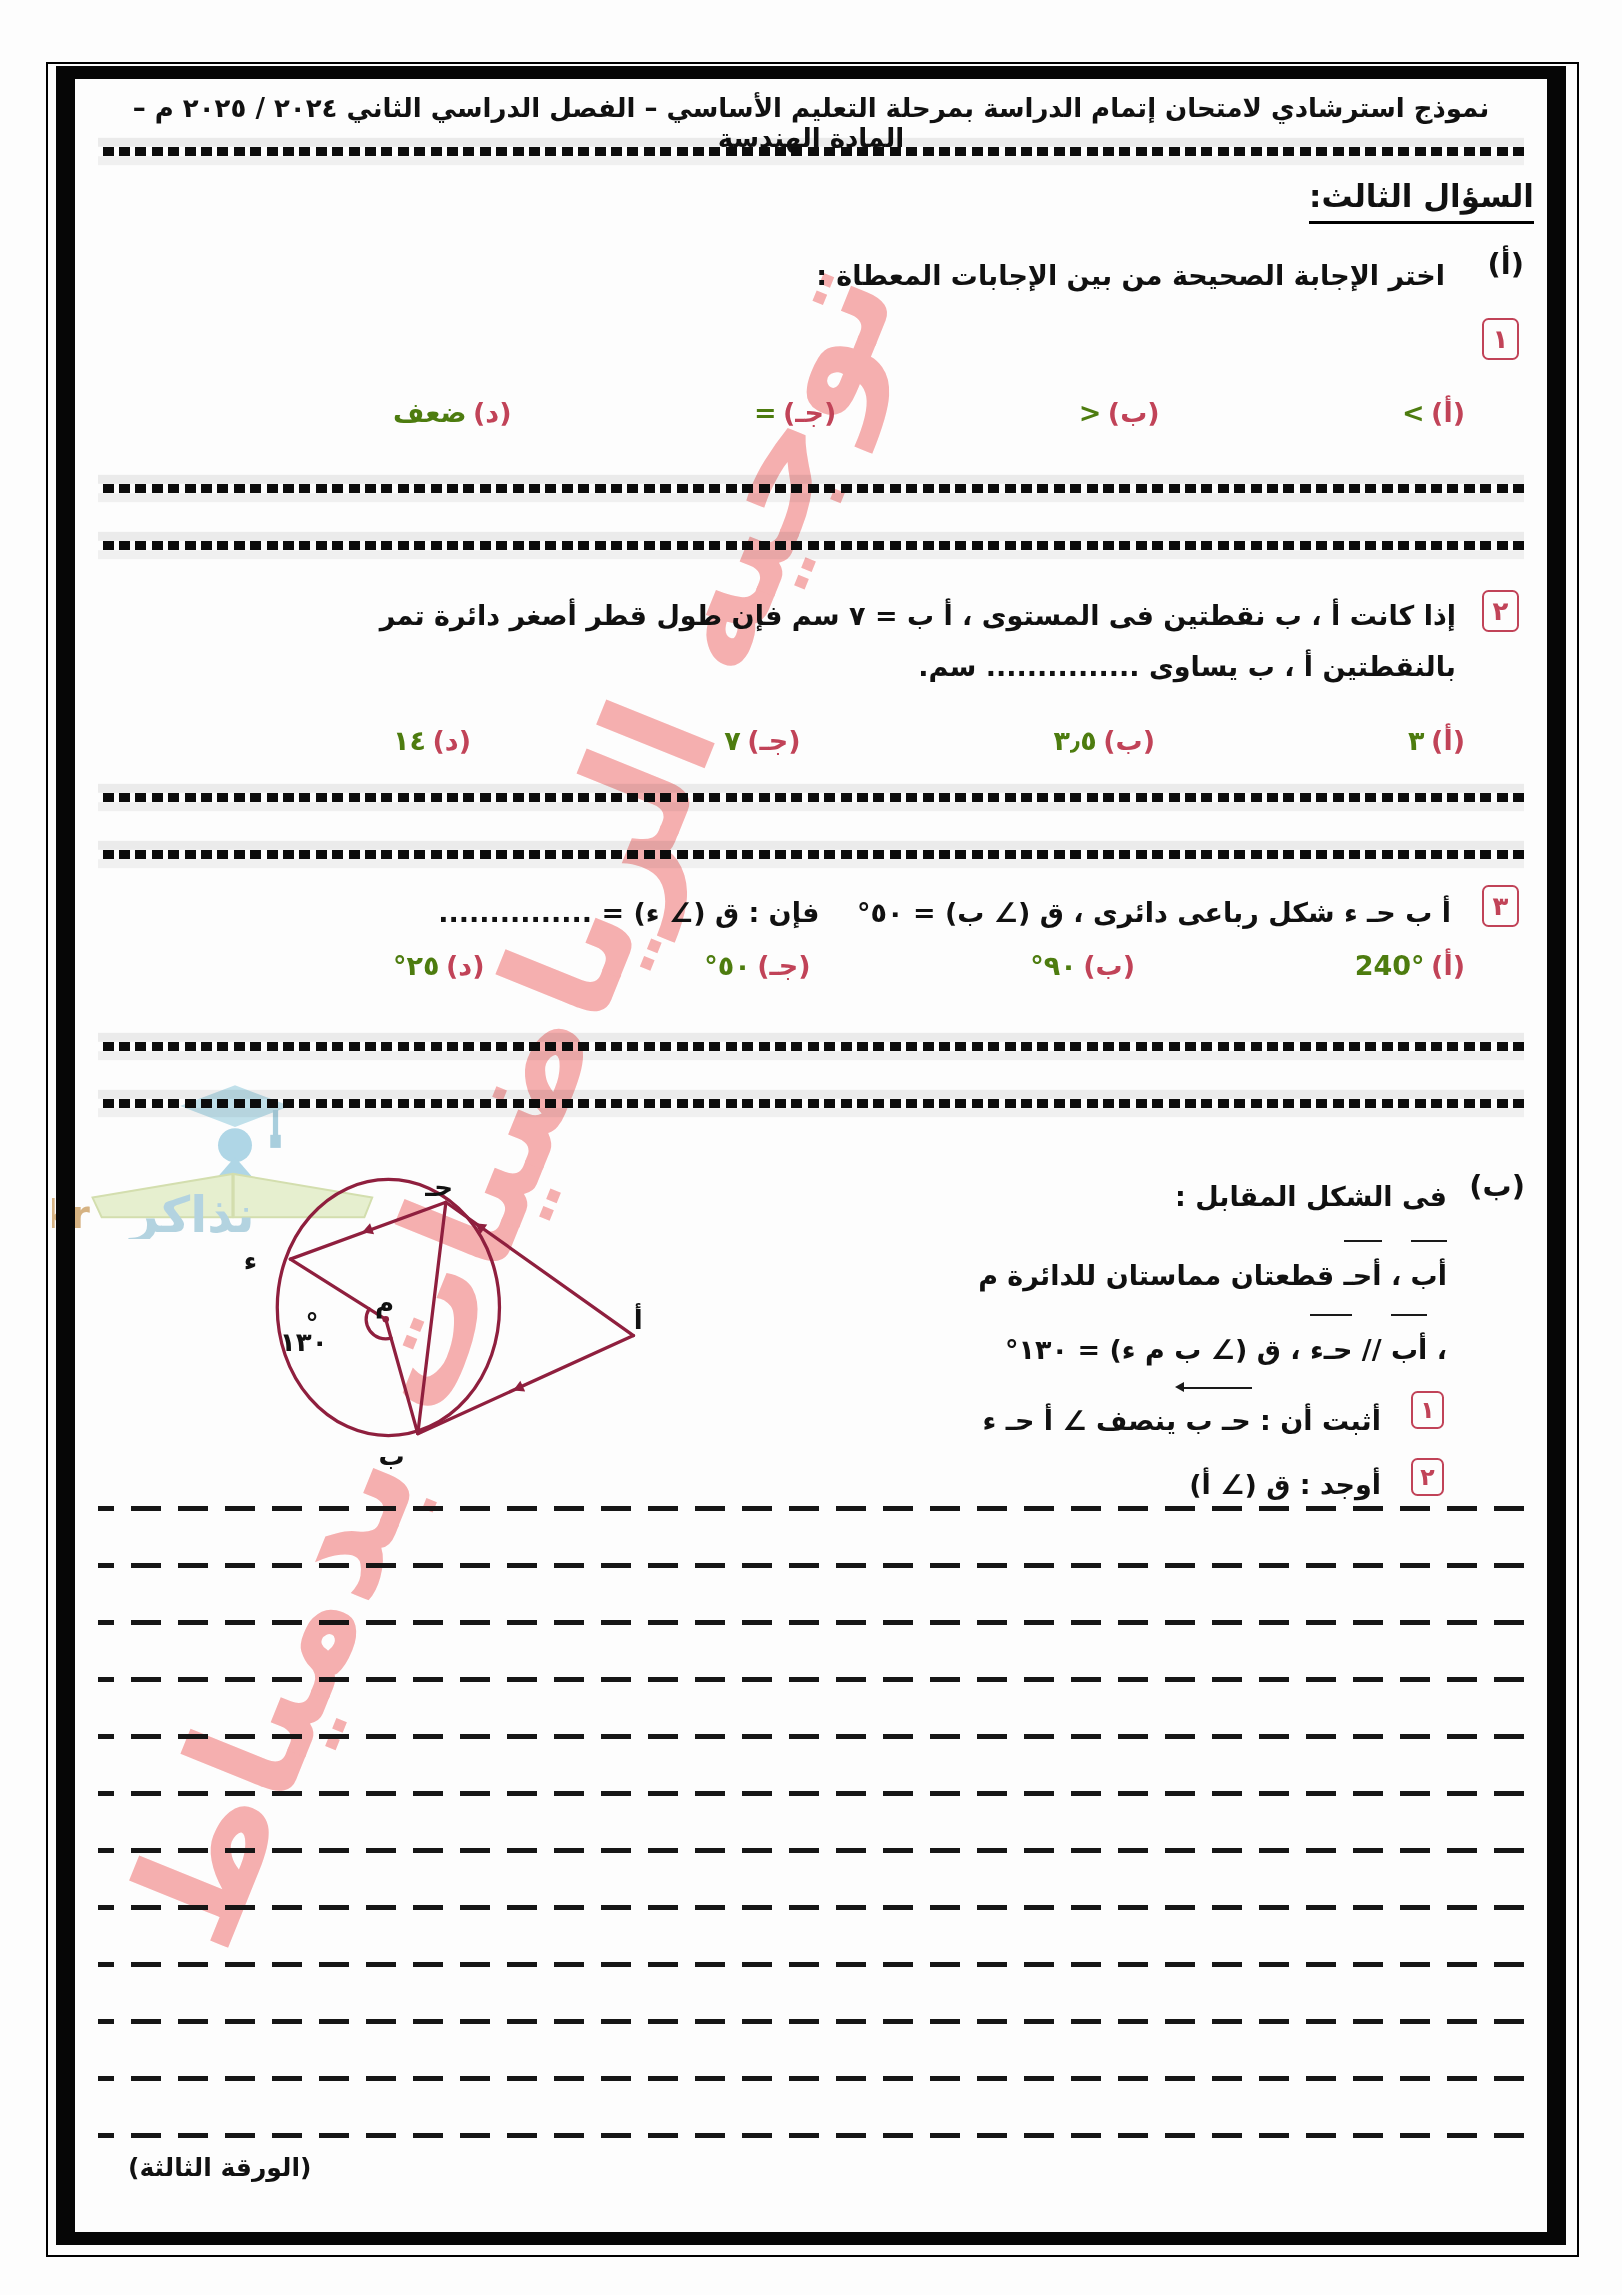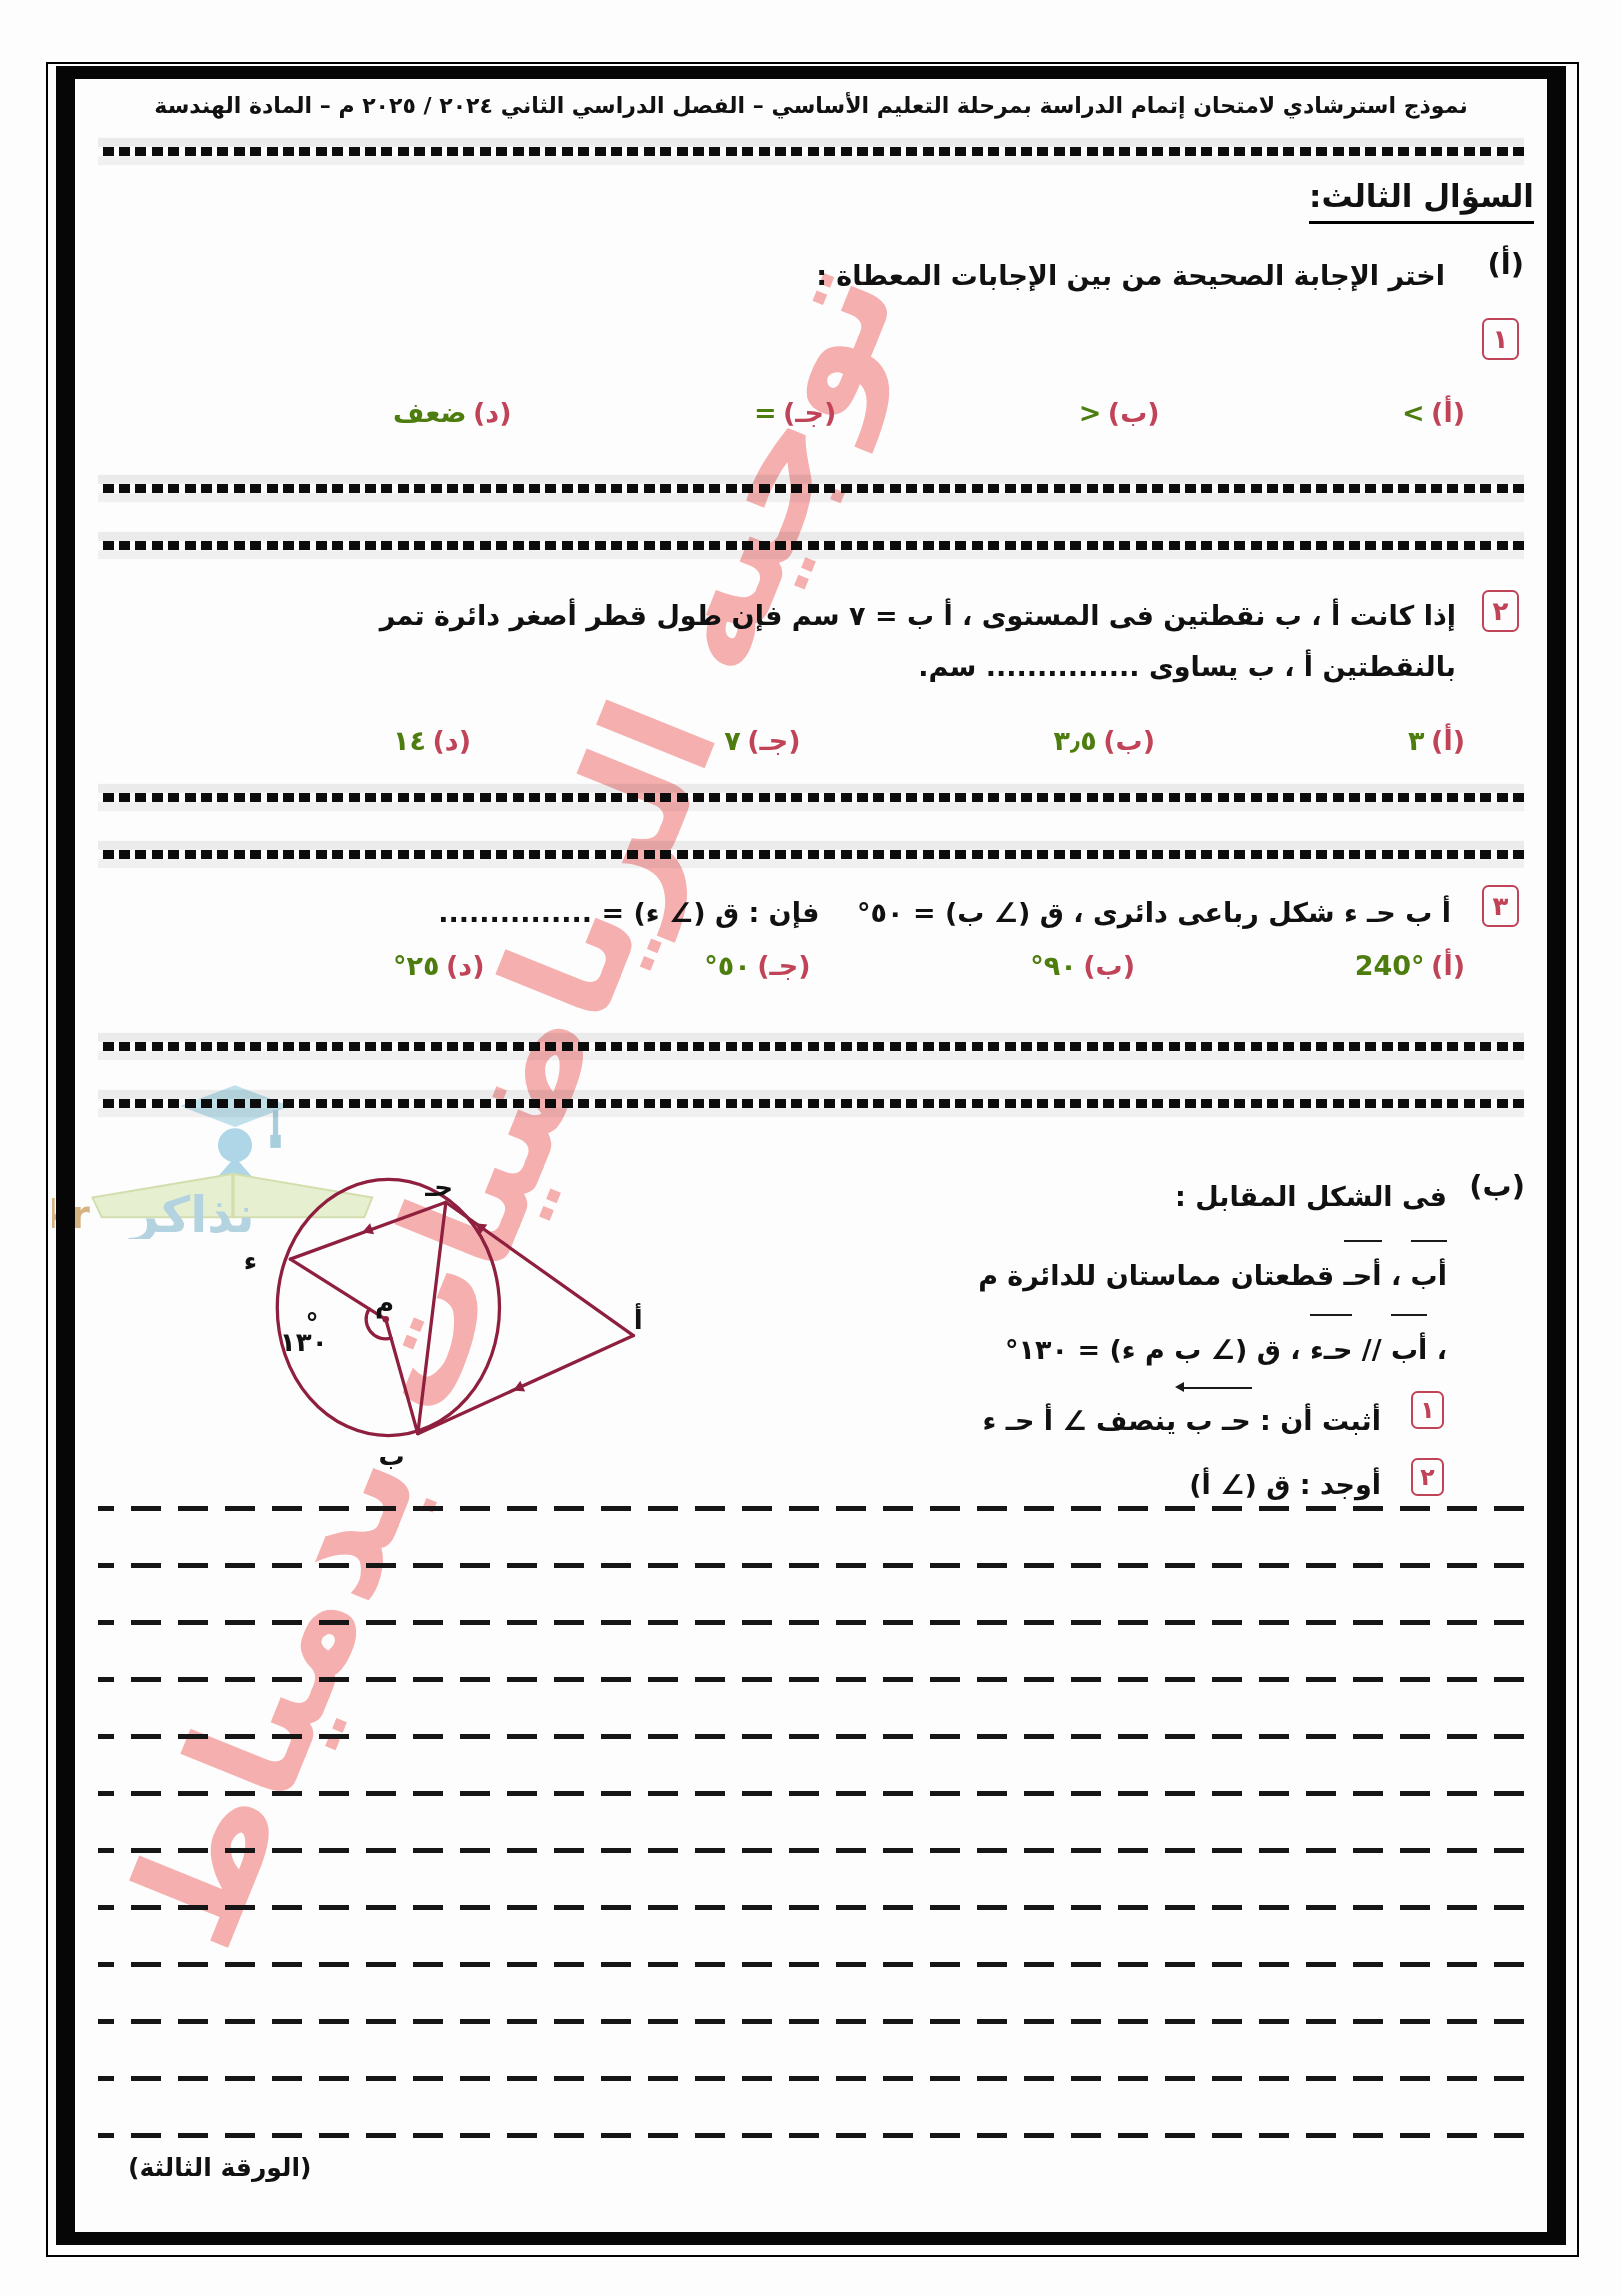--- a/index.html
+++ b/index.html
@@ -10,21 +10,21 @@
   
   .frame-outer { position:absolute; left:46px; top:62px; width:1533px; height:2195px; border:2px solid #000; z-index:4; pointer-events:none; }
   .frame-inner { position:absolute; left:56px; top:66px; width:1510px; height:2179px; border-style:solid; border-color:#060606; border-width:13.7px 19px; z-index:4; pointer-events:none; }
 
   
   .watermark { position:absolute; left:-366px; top:995px; width:1767px; height:190px; line-height:190px; text-align:center; font-size:154px; font-weight:700; color:#f49e9e; opacity:.82; transform:rotate(-68deg); white-space:nowrap; z-index:2; }
   .logo { position:absolute; left:52px; top:1076px; width:366px; height:164px; z-index:2; opacity:.9; }
 
   .content { position:absolute; inset:0; z-index:3; }
 
-  .header-line { position:absolute; top:93px; left:111px; right:111px; text-align:center; font-size:22px; font-weight:700; }
+  .header-line { position:absolute; top:93px; left:111px; right:111px; text-align:center; font-size:26px; font-weight:700; }
   .sep { position:absolute; left:98px; right:98px; height:8.5px;
          background:repeating-linear-gradient(to left,#0c0c0c 0 11px, transparent 11px 16.4px);
          box-shadow:0 -9.2px 0 0 rgba(0,0,0,.07), 0 9.2px 0 0 rgba(0,0,0,.05); }
   .ans { position:absolute; left:98px; right:98px; height:5.2px;
          background:repeating-linear-gradient(to left,#161616 0 30px, transparent 30px 47px); }
 
   .q-title { position:absolute; top:178px; right:88px; font-size:31px; font-weight:700; border-bottom:3.9px solid #000; padding-bottom:6.5px; }
 
   .part-label { position:absolute; font-size:29px; font-weight:700; }
   .instruction { position:absolute; top:260px; right:177px; font-size:27px; font-weight:700; }

